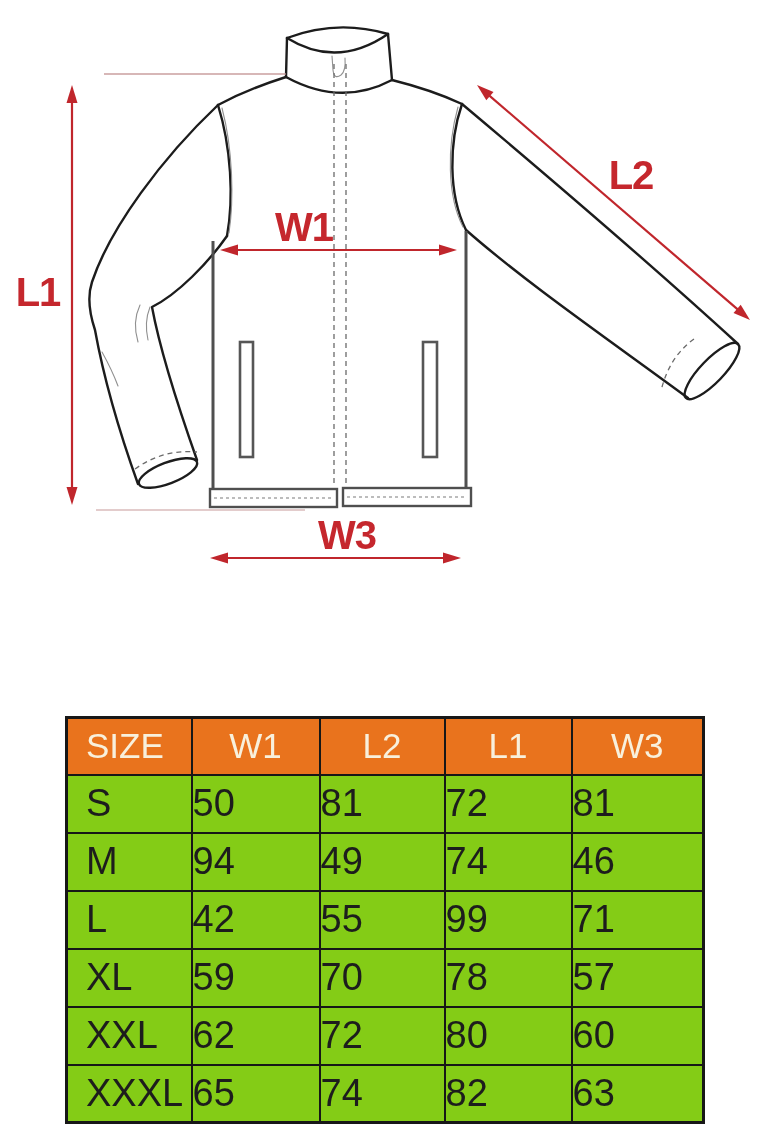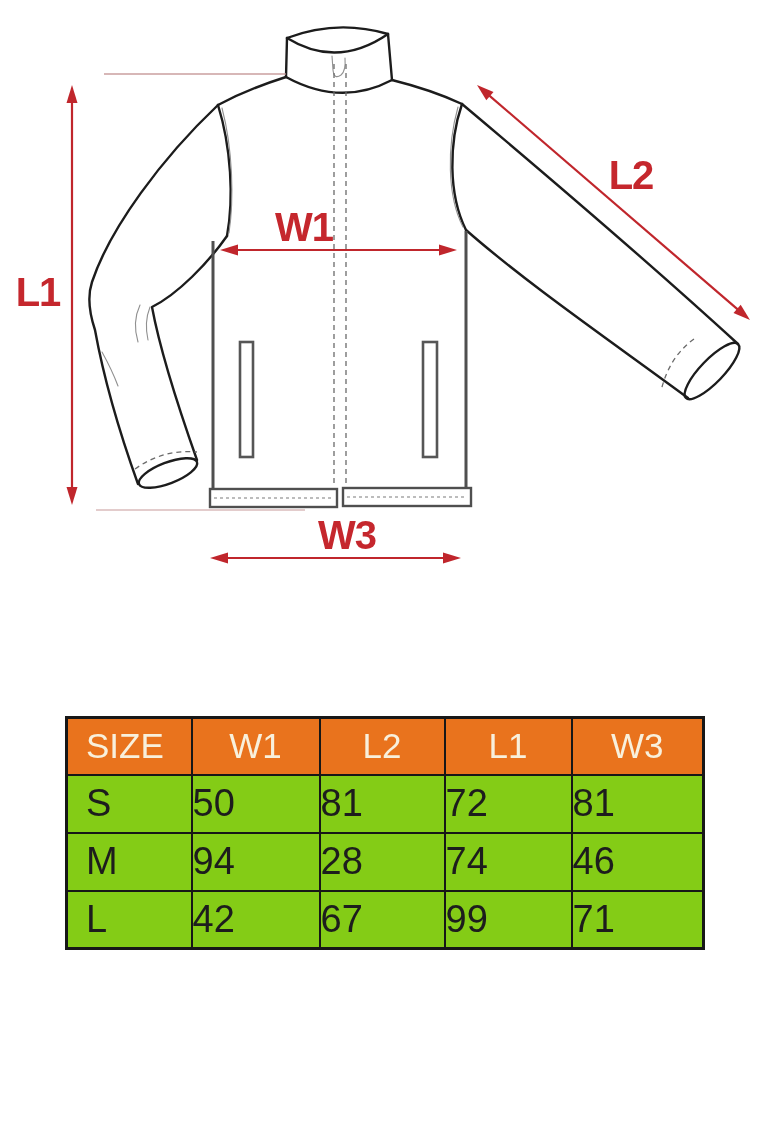--- a/index.html
+++ b/index.html
@@ -168,26 +168,47 @@
       <tr>
         <td class="cell-size">S</td>
         <td>50</td>
         <td>81</td>
         <td>72</td>
         <td>81</td>
       </tr>
       <tr>
         <td class="cell-size">M</td>
         <td>94</td>
-        <td>28</td>
+        <td>49</td>
         <td>74</td>
         <td>46</td>
       </tr>
       <tr>
         <td class="cell-size">L</td>
         <td>42</td>
-        <td>67</td>
+        <td>55</td>
         <td>99</td>
         <td>71</td>
+      </tr>
+      <tr>
+        <td class="cell-size">XL</td>
+        <td>59</td>
+        <td>70</td>
+        <td>78</td>
+        <td>57</td>
+      </tr>
+      <tr>
+        <td class="cell-size">XXL</td>
+        <td>62</td>
+        <td>72</td>
+        <td>80</td>
+        <td>60</td>
+      </tr>
+      <tr>
+        <td class="cell-size">XXXL</td>
+        <td>65</td>
+        <td>74</td>
+        <td>82</td>
+        <td>63</td>
       </tr>
     </tbody>
   </table>
 </div>
 
 </body></html>

